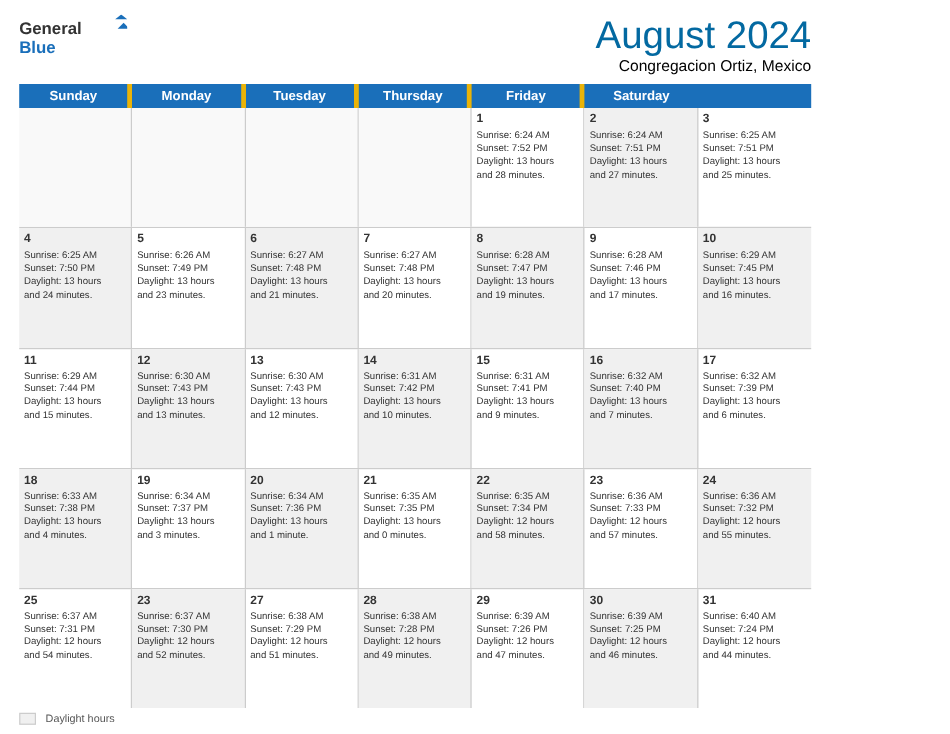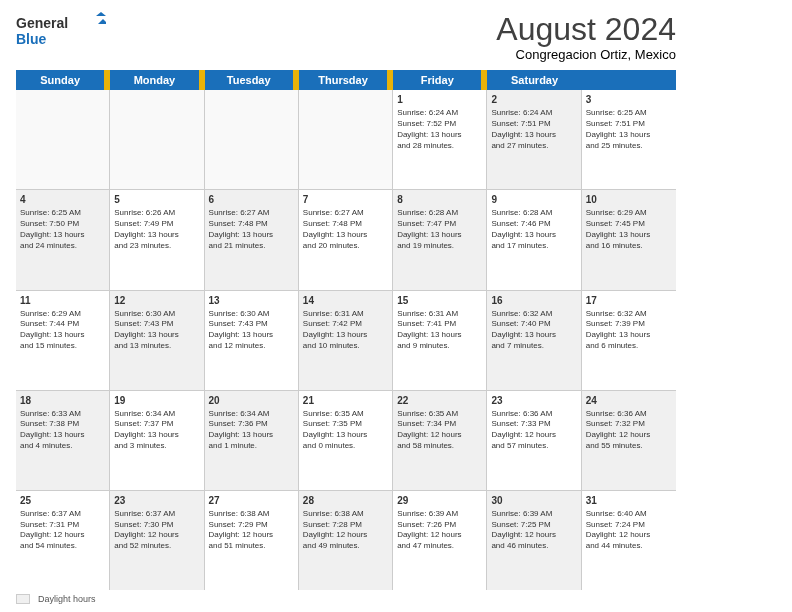--- a/index.html
+++ b/index.html
@@ -27,21 +27,21 @@
       display: flex;
       align-items: center;
       gap: 4px;
     }
     .title-block {
       text-align: right;
     }
     .month-year {
       font-size: 32px;
       font-weight: normal;
-      color: #404040;
+      color: #0369a1;
       line-height: 1.1;
     }
     .location {
       font-size: 13px;
       color: #000000;
     }
     .calendar {
       flex: 1;
       display: flex;
       flex-direction: column;
@@ -50,21 +50,21 @@
       display: grid;
       grid-template-columns: repeat(7, 1fr);
       background: #1a6fba;
     }
     .cal-header-cell {
       color: #fff;
       font-size: 11px;
       font-weight: bold;
       padding: 4px 4px;
       text-align: center;
-      border-right: 6px solid #eab308;
+      border-right: 4px solid #eab308;
     }
     .cal-header-cell:last-child { border-right: none; }
     .cal-body {
       flex: 1;
       display: flex;
       flex-direction: column;
     }
     .cal-row {
       display: grid;
       grid-template-columns: repeat(7, 1fr);

